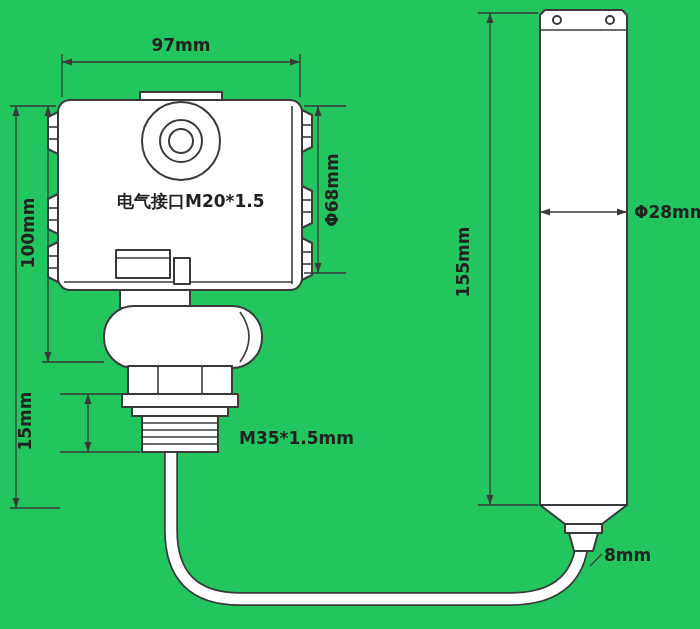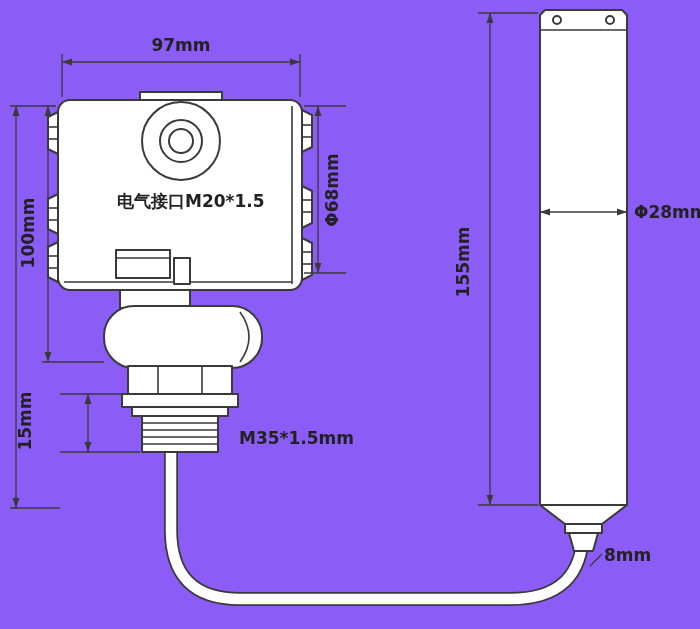--- a/index.html
+++ b/index.html
@@ -1,16 +1,16 @@
 <!DOCTYPE html>
 <html><head>
 <meta charset="utf-8">
 <style>
   html,body{margin:0;padding:0;background:#ffffff;}
-  .canvas{position:relative;width:700px;height:629px;background:#8b5cf6;overflow:hidden;}
+  .canvas{position:relative;width:700px;height:629px;background:#22c55e;overflow:hidden;}
   svg{display:block;}
   .shape{fill:#ffffff;stroke:#3a3a3a;stroke-width:2;stroke-linejoin:round;}
   .detail{fill:none;stroke:#3a3a3a;stroke-width:1.6;stroke-linejoin:round;}
   .dim{fill:none;stroke:#3a3a3a;stroke-width:1.3;}
   .arw{fill:#3a3a3a;stroke:none;}
   .cable-outer{fill:none;stroke:#3a3a3a;stroke-width:14;}
   .cable-inner{fill:none;stroke:#ffffff;stroke-width:10.5;}
   .lbl{fill:#222222;font-family:"DejaVu Sans","Liberation Sans",sans-serif;font-size:17px;font-weight:600;}
 </style>
 </head>

